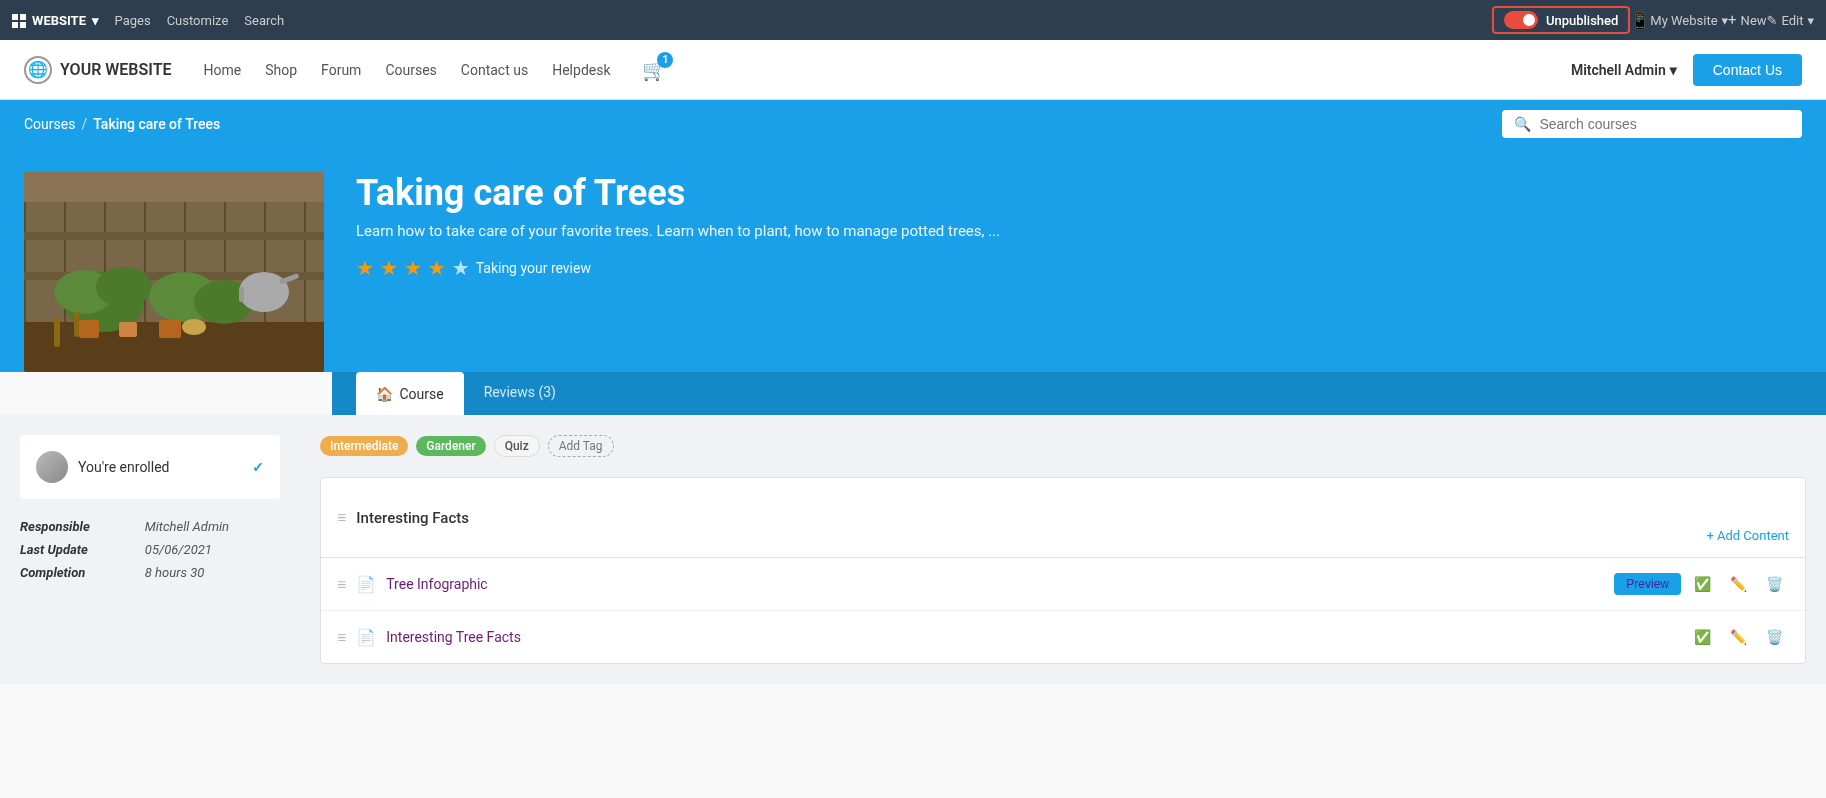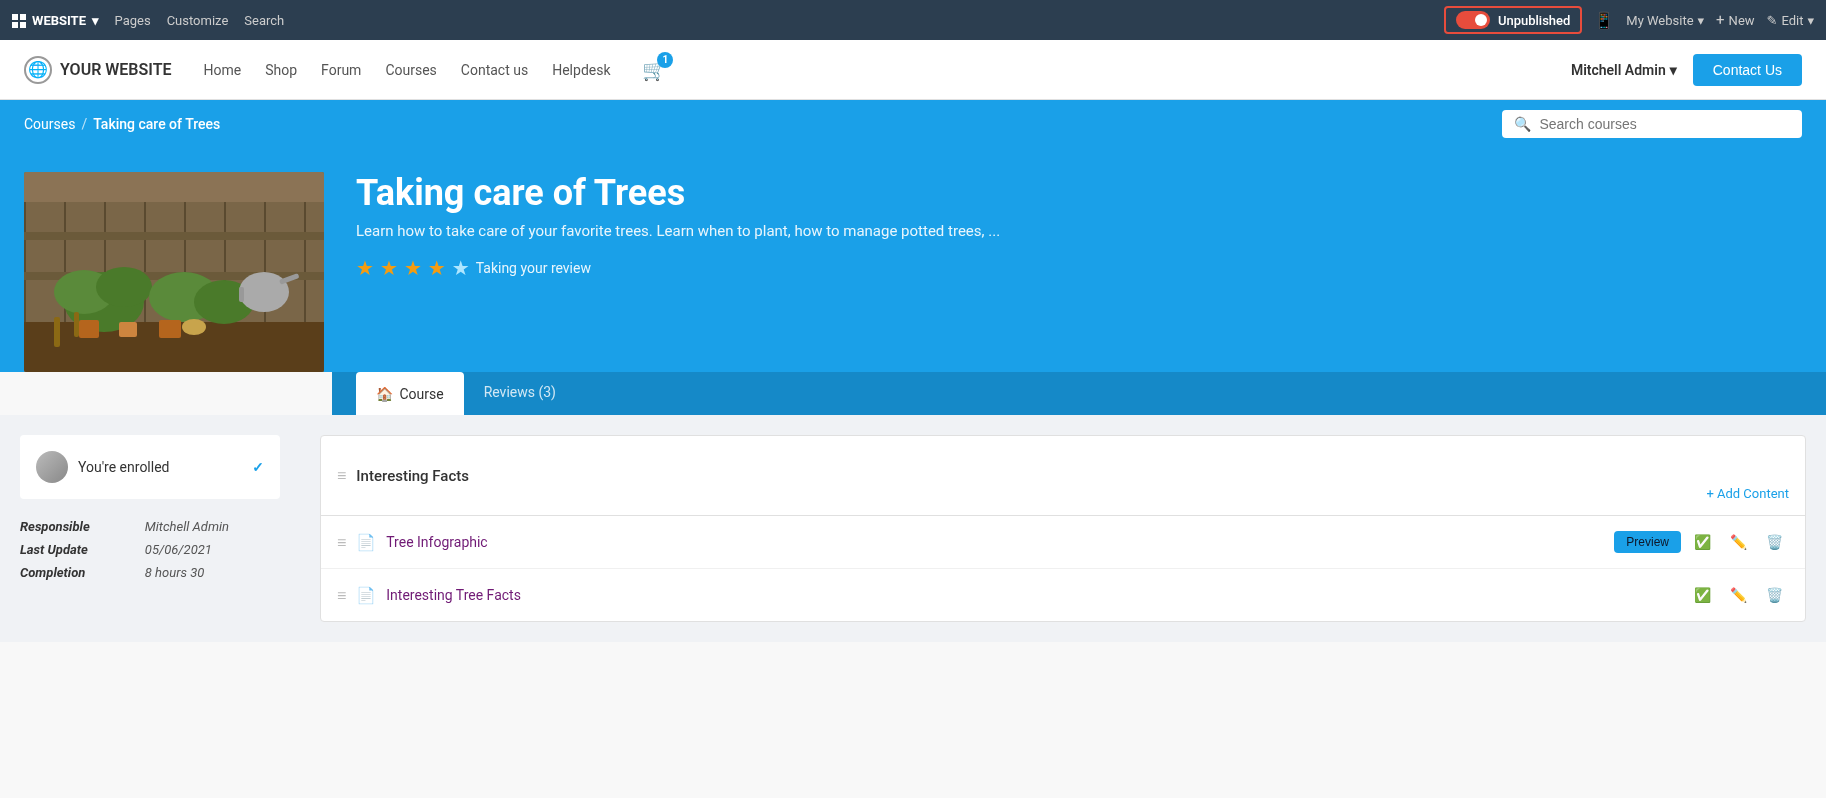--- a/index.html
+++ b/index.html
@@ -10,21 +10,21 @@
       background: #2c3e50;
       color: #fff;
       display: flex;
       align-items: center;
       height: 40px;
       padding: 0 12px;
       gap: 16px;
       position: relative;
     }
     .admin-bar-left { display: flex; align-items: center; gap: 16px; flex: 1; }
-    .admin-bar-right { display: flex; align-items: center; gap: 12px; }
+    .admin-bar-right { display: flex; align-items: center; }
     .website-logo { display: flex; align-items: flex-end; gap: 6px; font-weight: bold; font-size: 13px; cursor: pointer; }
     .website-logo .grid-icon { display: grid; grid-template-columns: 1fr 1fr; gap: 2px; width: 14px; height: 14px; }
     .website-logo .grid-icon span { background: #fff; display: block; width: 6px; height: 6px; }
     .admin-nav-item { color: #ccc; font-size: 13px; cursor: pointer; }
 
     .unpublished-badge {
       display: flex;
       align-items: center;
       gap: 8px;
       border: 2px solid #e74c3c;
@@ -223,21 +223,21 @@
       align-items: center;
       padding: 12px 16px;
       border-bottom: 1px solid #f0f0f0;
       gap: 10px;
     }
     .content-row:last-child { border-bottom: none; }
     .content-row-left { display: flex; align-items: center; gap: 10px; flex: 1; }
     .doc-icon { color: #1aa0e8; font-size: 16px; }
     .content-link { color: #701a75; font-size: 14px; cursor: pointer; text-decoration: none; }
     .content-row-right { display: flex; align-items: center; gap: 8px; }
-    .preview-btn { background: #1aa0e8; color: #0f172a; padding: 4px 12px; border-radius: 4px; font-size: 12px; cursor: pointer; border: none; }
+    .preview-btn { background: #1aa0e8; color: #4c1d95; padding: 4px 12px; border-radius: 4px; font-size: 12px; cursor: pointer; border: none; }
     .action-btn { width: 28px; height: 28px; border-radius: 4px; display: flex; align-items: center; justify-content: center; cursor: pointer; font-size: 14px; }
     .action-btn.check { color: #5cb85c; }
     .action-btn.edit { color: #777; }
     .action-btn.delete { color: #aaa; }
   </style>
 </head>
 <body>
 
 <div class="admin-bar">
   <div class="admin-bar-left">
@@ -408,20 +408,26 @@
       <tr>
         <td>Completion</td>
         <td>8 hours 30</td>
       </tr>
     </tbody>
       </table>
   </div>
 
   <div class="course-content">
 
+    <div class="tags-row">
+      <span class="tag yellow">Intermediate</span>
+      <span class="tag green">Gardener</span>
+      <span class="tag light">Quiz</span>
+      <span class="add-tag">Add Tag</span>
+    </div>
 
     <div class="content-section">
       <div class="section-header">
         <div class="section-header-left">
           <span class="drag-handle">≡</span>
           <span class="section-title">Interesting Facts</span>
         </div>
         <span class="add-content-btn">+ Add Content</span>
       </div>
 

